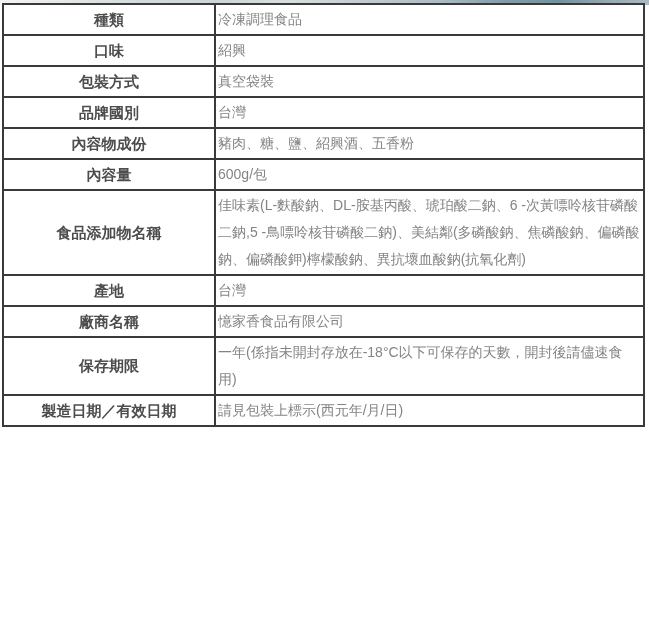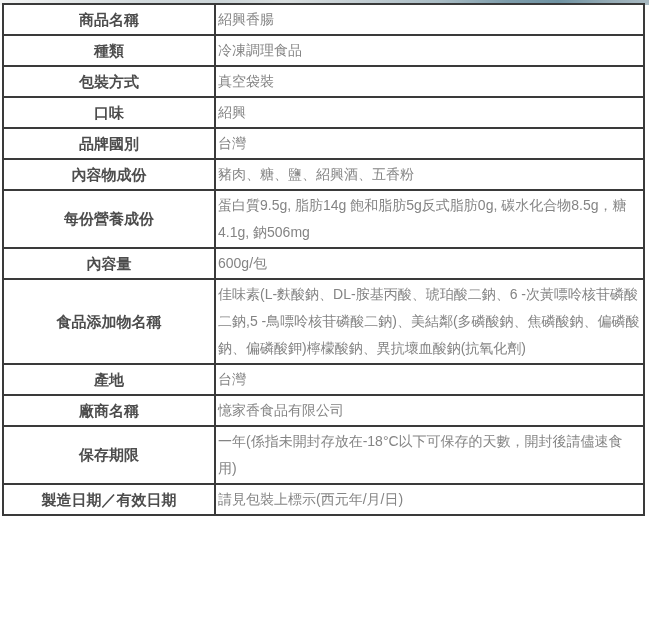--- a/index.html
+++ b/index.html
@@ -65,46 +65,38 @@
 
   <div class="bg-strip"></div>
 
   <table class="product-table">
     <colgroup>
         <col class="c-label">
         <col class="c-value">
       </colgroup>
     <tbody>
       <tr>
-        <td class="cell-label">商品名稱</td>
-        <td class="cell-value">紹興香腸</td>
-      </tr>
-      <tr>
         <td class="cell-label">種類</td>
         <td class="cell-value">冷凍調理食品</td>
       </tr>
       <tr>
+        <td class="cell-label">口味</td>
+        <td class="cell-value">紹興</td>
+      </tr>
+      <tr>
         <td class="cell-label">包裝方式</td>
         <td class="cell-value">真空袋裝</td>
-      </tr>
-      <tr>
-        <td class="cell-label">口味</td>
-        <td class="cell-value">紹興</td>
       </tr>
       <tr>
         <td class="cell-label">品牌國別</td>
         <td class="cell-value">台灣</td>
       </tr>
       <tr>
         <td class="cell-label">內容物成份</td>
         <td class="cell-value">豬肉、糖、鹽、紹興酒、五香粉</td>
-      </tr>
-      <tr>
-        <td class="cell-label">每份營養成份</td>
-        <td class="cell-value">蛋白質9.5g, 脂肪14g 飽和脂肪5g反式脂肪0g, 碳水化合物8.5g，糖4.1g, 鈉506mg</td>
       </tr>
       <tr>
         <td class="cell-label">內容量</td>
         <td class="cell-value">600g/包</td>
       </tr>
       <tr>
         <td class="cell-label">食品添加物名稱</td>
         <td class="cell-value">佳味素(L-麩酸鈉、DL-胺基丙酸、琥珀酸二鈉、6 -次黃嘌呤核苷磷酸二鈉,5 -鳥嘌呤核苷磷酸二鈉)、美結鄰(多磷酸鈉、焦磷酸鈉、偏磷酸鈉、偏磷酸鉀)檸檬酸鈉、異抗壞血酸鈉(抗氧化劑)</td>
       </tr>
       <tr>

